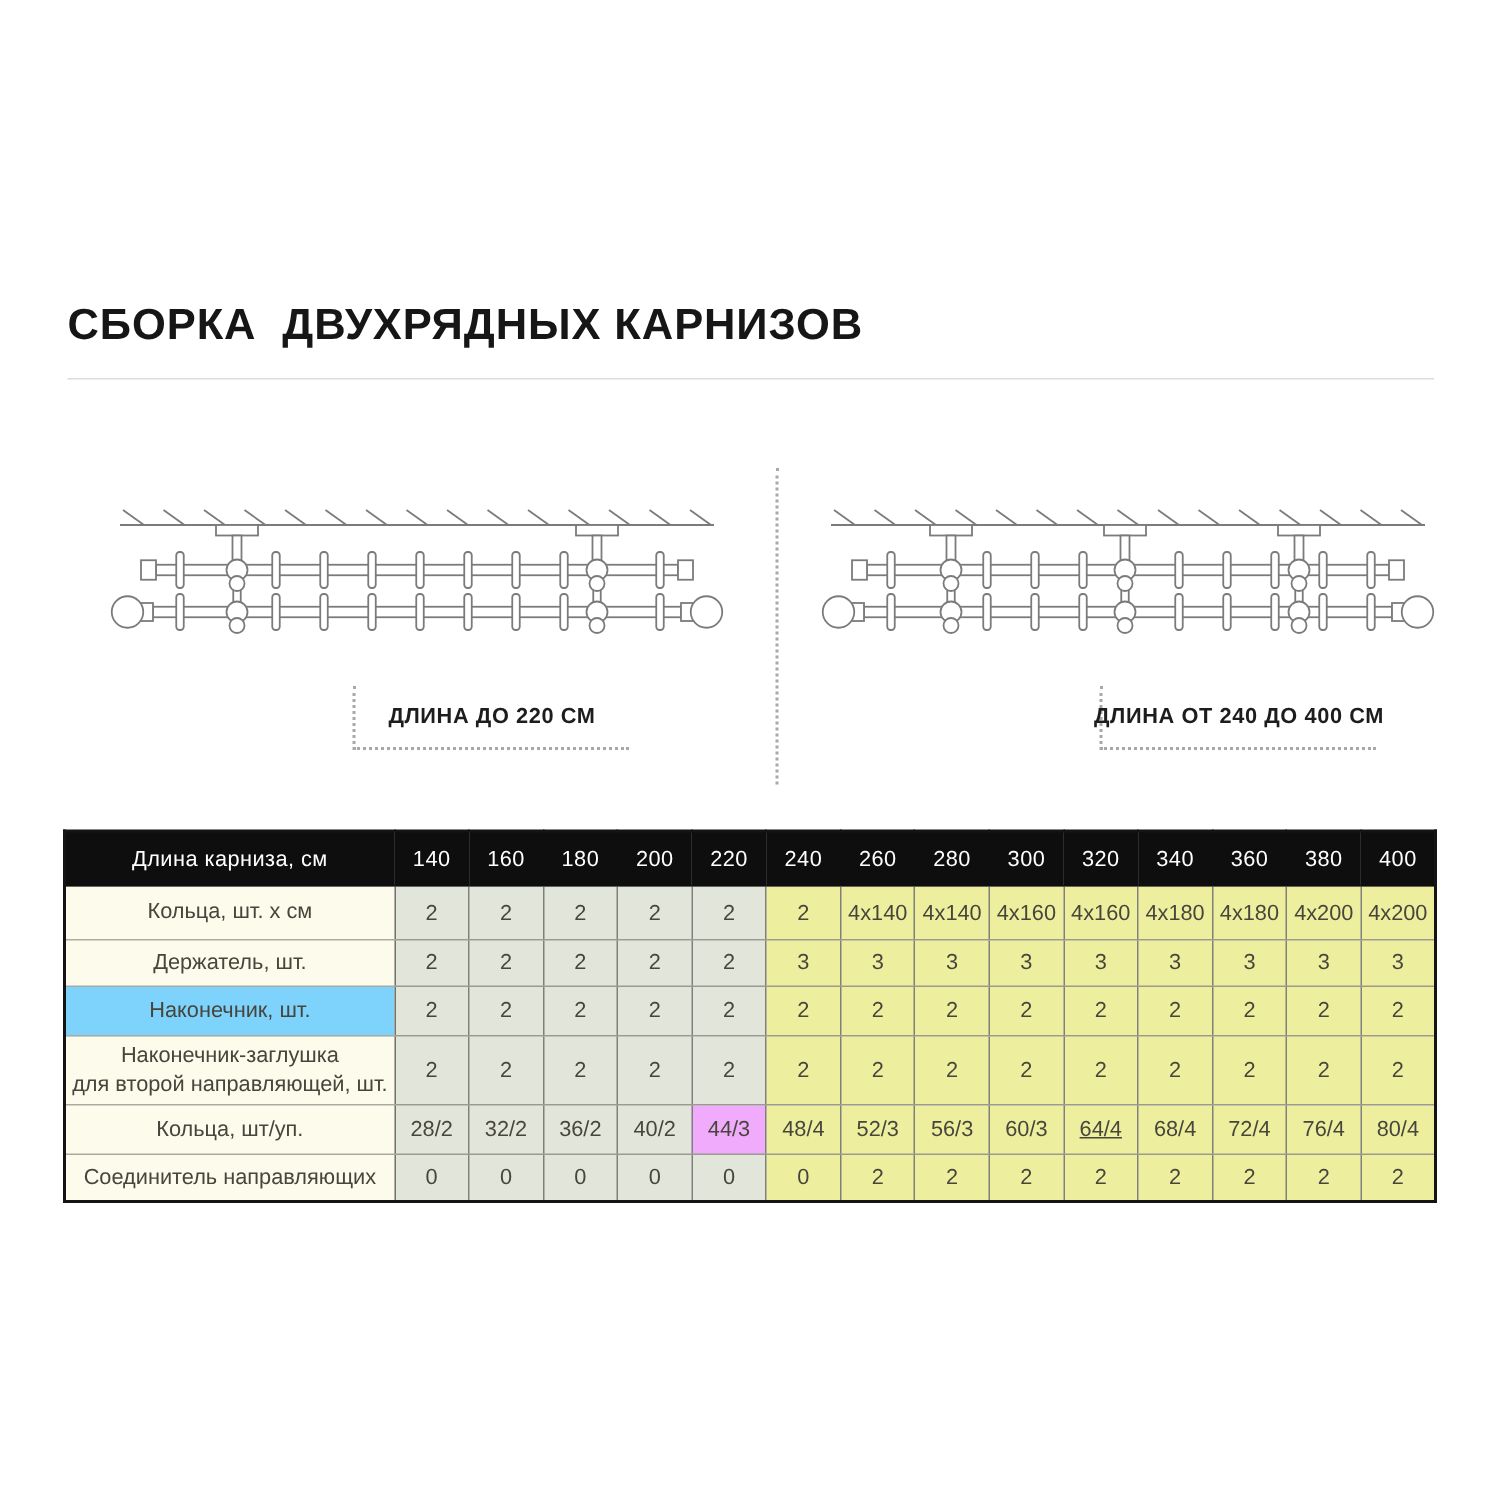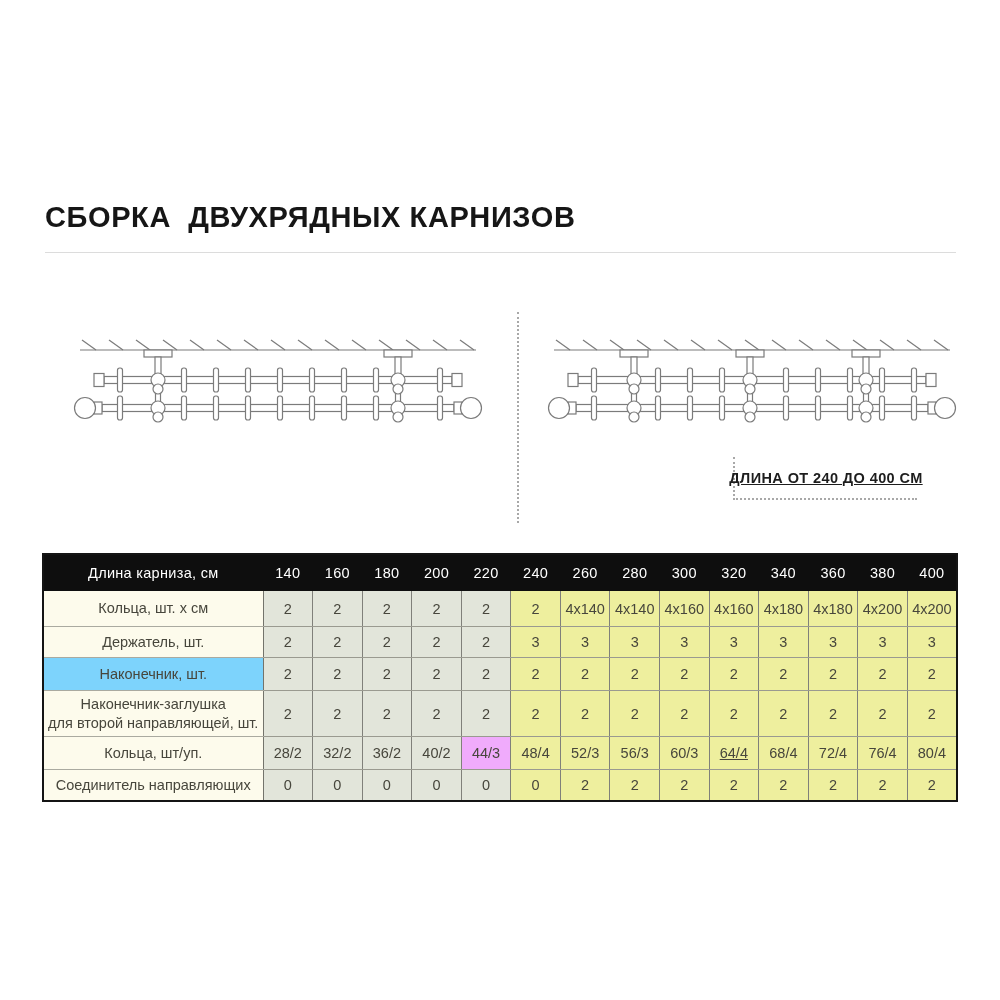--- a/index.html
+++ b/index.html
@@ -16,21 +16,21 @@
   #diagram-right{left:542px;}
 
   .dotted-divider{position:absolute;left:517px;top:312px;height:211px;width:0;
          border-left:2px dotted #a8a8a8;}
 
   .dim-label{position:absolute;top:457px;width:182px;height:41px;
          border-left:2px dotted #a8a8a8;border-bottom:2px dotted #a8a8a8;
          display:flex;align-items:center;justify-content:center;
          font-size:14.5px;font-weight:700;color:#1d1d1d;letter-spacing:0.4px;white-space:nowrap;}
   #label-left{left:235px;}
-  #label-right{left:733px;text-decoration:underline;}
+  #label-right{left:733px;}
 
   table.parts{position:absolute;left:42px;top:553px;width:916px;
          border-collapse:collapse;table-layout:fixed;
          font-size:14.5px;color:#47463c;border:2px solid #141414;}
   table.parts thead th{background:#0e0e0e;color:#ffffff;font-weight:500;height:33px;
          border:1px solid #0e0e0e;font-size:14.5px;letter-spacing:0.3px;text-align:center;}
   table.parts tbody th.row-label{font-weight:400;text-align:center;white-space:pre-line;
          line-height:1.25;padding:3px 4px;
          border-top:1px solid #aaaaa0;border-bottom:1px solid #aaaaa0;
          border-right:1px solid #73736b;}
@@ -195,20 +195,23 @@
         <circle cx="208" cy="89" r="5" stroke="#7b7b7b" stroke-width="1.2" fill="#ffffff"></circle>
         <circle cx="324" cy="52" r="7" stroke="#7b7b7b" stroke-width="1.2" fill="#ffffff"></circle>
         <circle cx="324" cy="61" r="5" stroke="#7b7b7b" stroke-width="1.2" fill="#ffffff"></circle>
         <circle cx="324" cy="80" r="7" stroke="#7b7b7b" stroke-width="1.2" fill="#ffffff"></circle>
         <circle cx="324" cy="89" r="5" stroke="#7b7b7b" stroke-width="1.2" fill="#ffffff"></circle>
       </g>
     </svg>
 
   <div class="dotted-divider"></div>
 
+  <div class="dim-label" id="label-left">
+    <span>ДЛИНА ДО 220 СМ</span>
+  </div>
   <div class="dim-label" id="label-right">
     <span>ДЛИНА ОТ 240 ДО 400 СМ</span>
   </div>
 
   <table class="parts">
     <colgroup>
       <col style="width:220px">
     </colgroup>
     <thead>
       <tr id="thead-row">

